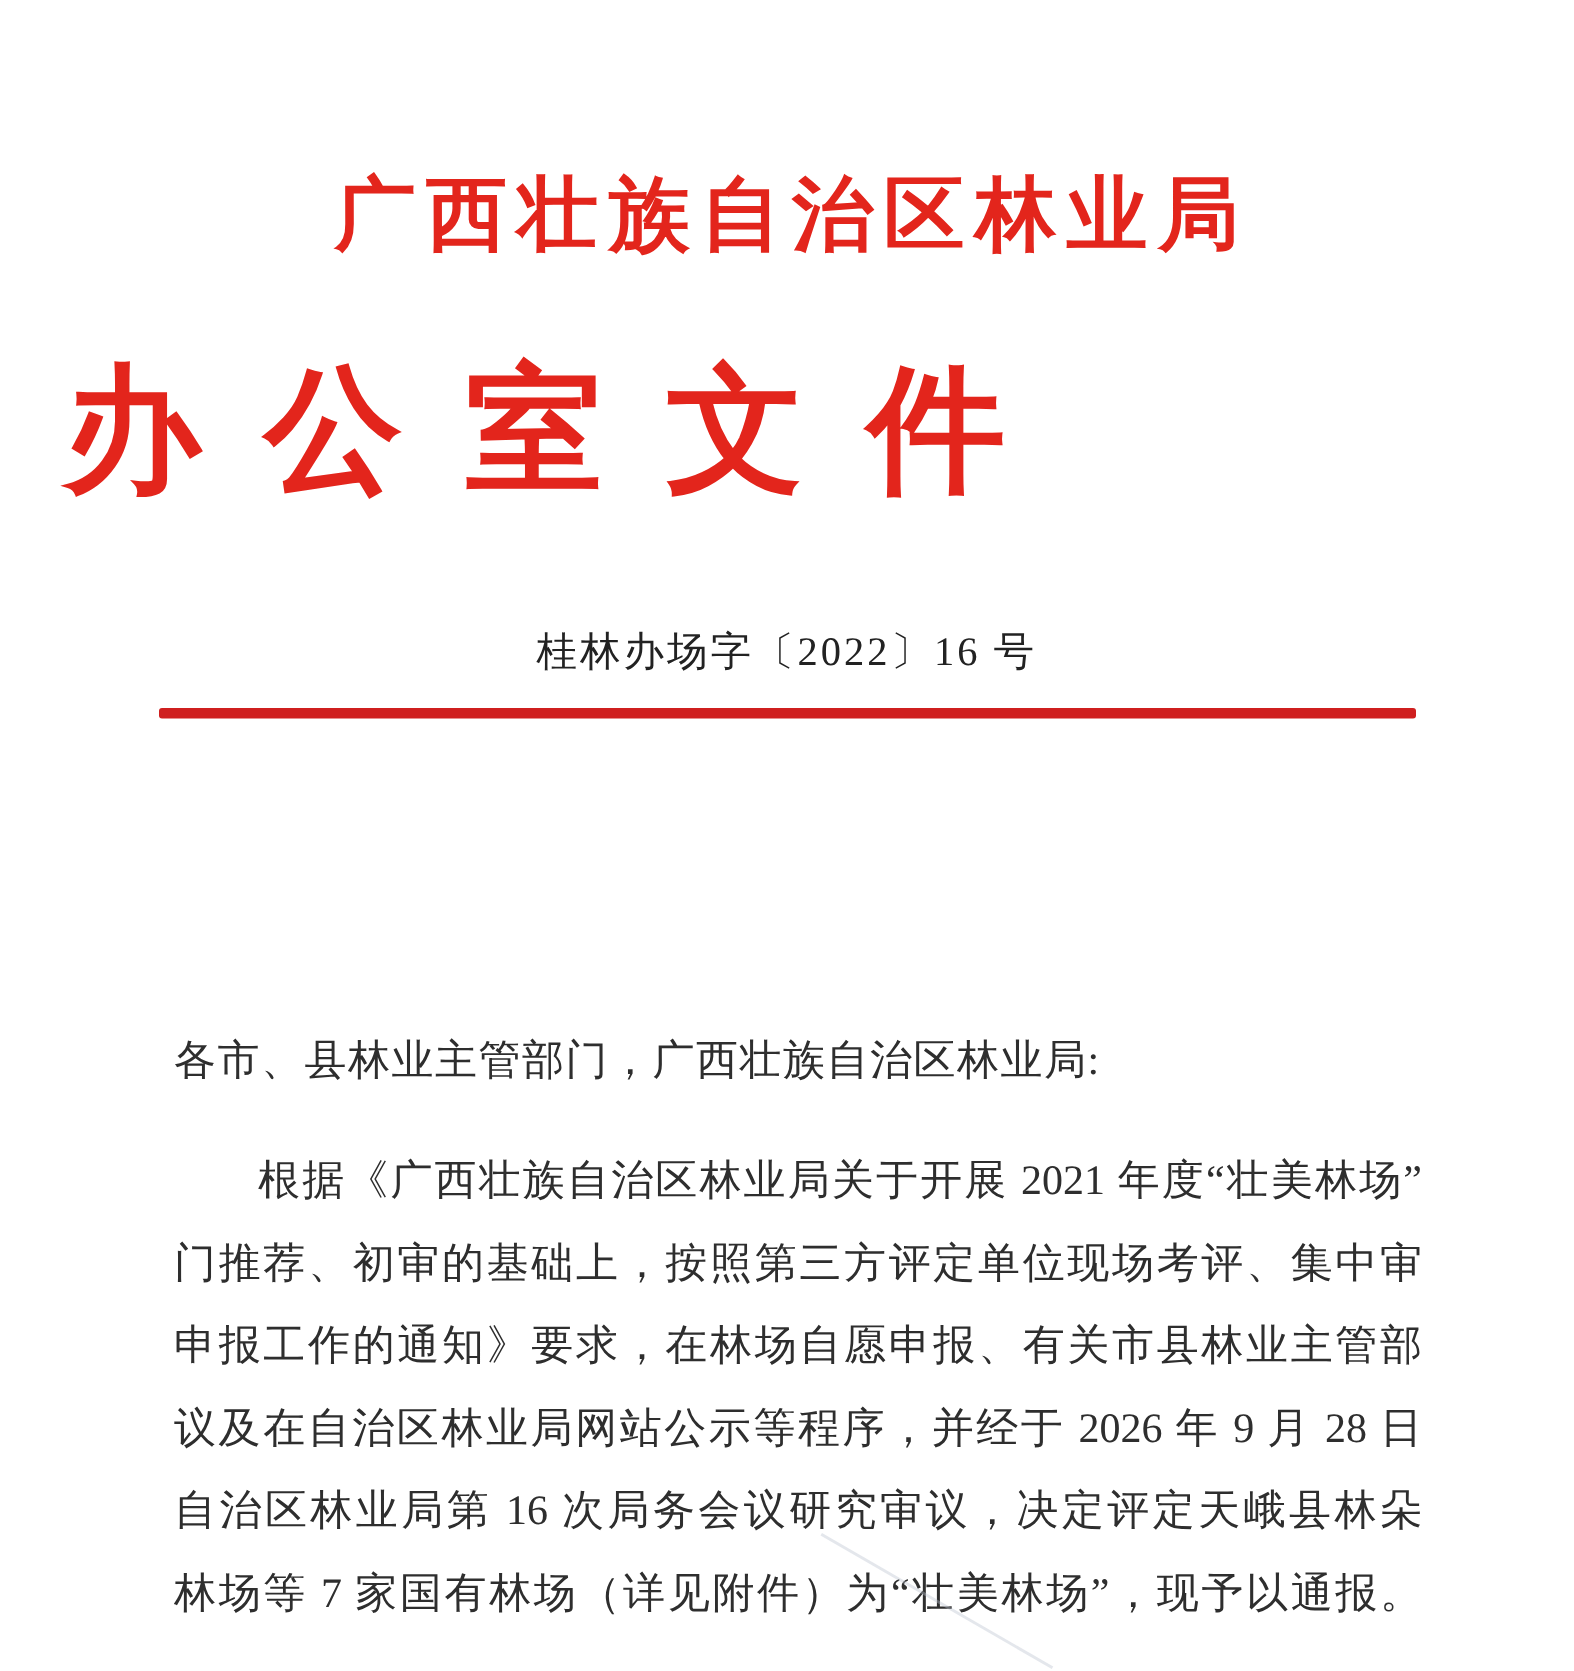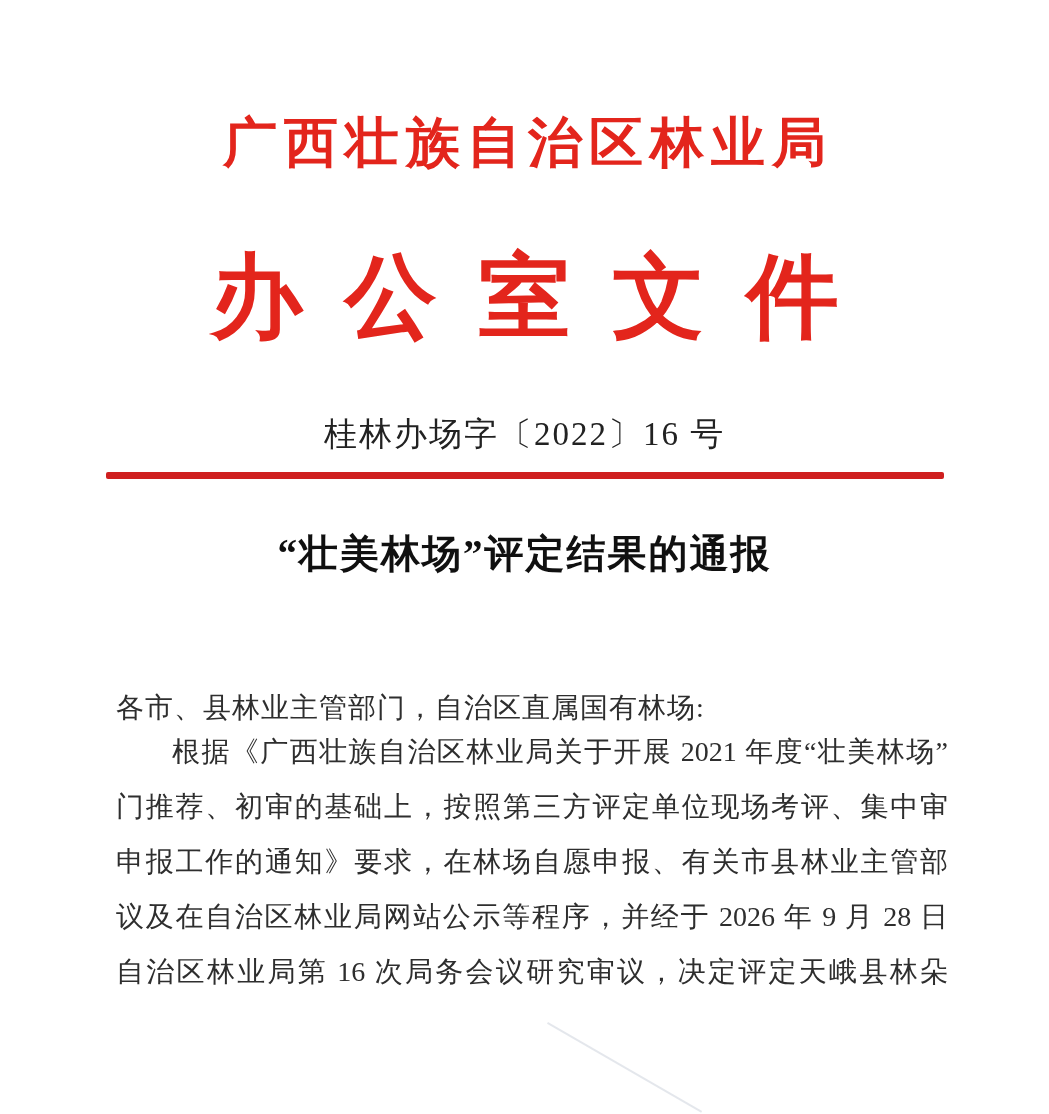--- a/index.html
+++ b/index.html
@@ -23,38 +23,37 @@
     text-align: center;
     font-size: 54px;
     font-weight: bold;
     letter-spacing: 7px;
     text-indent: 7px;
     color: var(--header-red, #e3251c);
     line-height: 66px;
   }
   .doc-type {
     position: absolute;
-    top: 238px;
+    top: 228px;
     left: 0;
     width: 100%;
-    text-align: center;
     font-size: 92px;
     font-weight: bold;
     letter-spacing: 42px;
     text-indent: 42px;
     color: var(--header-red, #e3251c);
     line-height: 118px;
   }
   .doc-number {
     position: absolute;
     top: 414px;
     left: 0;
     width: 100%;
     text-align: center;
-    font-size: 33px;
+    font-size: 27px;
     letter-spacing: 2px;
     color: #222222;
     line-height: 40px;
   }
   .red-divider {
     position: absolute;
     top: 472px;
     left: 106px;
     width: 838px;
     height: 7px;
@@ -78,21 +77,21 @@
     top: 690px;
     left: 116px;
     width: 832px;
     font-size: 28px;
     color: var(--body-text, #2e2e2e);
     line-height: 36px;
     letter-spacing: 1px;
   }
   .paragraph {
     position: absolute;
-    top: 724px;
+    top: 760px;
     left: 116px;
     width: 832px;
     color: var(--body-text, #2e2e2e);
     font-size: 28px;
   }
   .bline {
     line-height: 55px;
     height: 55px;
     white-space: nowrap;
     text-align: justify;
@@ -121,28 +120,28 @@
 
   <div class="agency">广西壮族自治区林业局</div>
 
   <div class="doc-type">办公室文件</div>
 
   <div class="doc-number">桂林办场字〔2022〕16 号</div>
 
   <div class="red-divider"></div>
 
   <div class="notice-title">
-    <div>“壮美林场”评定结果的通报</div>
   </div>
 
-  <div class="salutation">各市、县林业主管部门，自治区直属国有林场:</div>
+  <div class="salutation">各市、县林业主管部门，广西壮族自治区林业局:</div>
 
   <div class="paragraph">
     <div class="bline indent">根据《广西壮族自治区林业局关于开展 2021 年度“壮美林场”</div>
     <div class="bline">门推荐、初审的基础上，按照第三方评定单位现场考评、集中审</div>
     <div class="bline">申报工作的通知》要求，在林场自愿申报、有关市县林业主管部</div>
     <div class="bline">议及在自治区林业局网站公示等程序，并经于 2026 年 9 月 28 日</div>
     <div class="bline">自治区林业局第 16 次局务会议研究审议，决定评定天峨县林朵</div>
+    <div class="bline">林场等 7 家国有林场（详见附件）为“壮美林场”，现予以通报。</div>
   </div>
 
   <div class="crease"></div>
 
 </div>
 
 </body></html>

